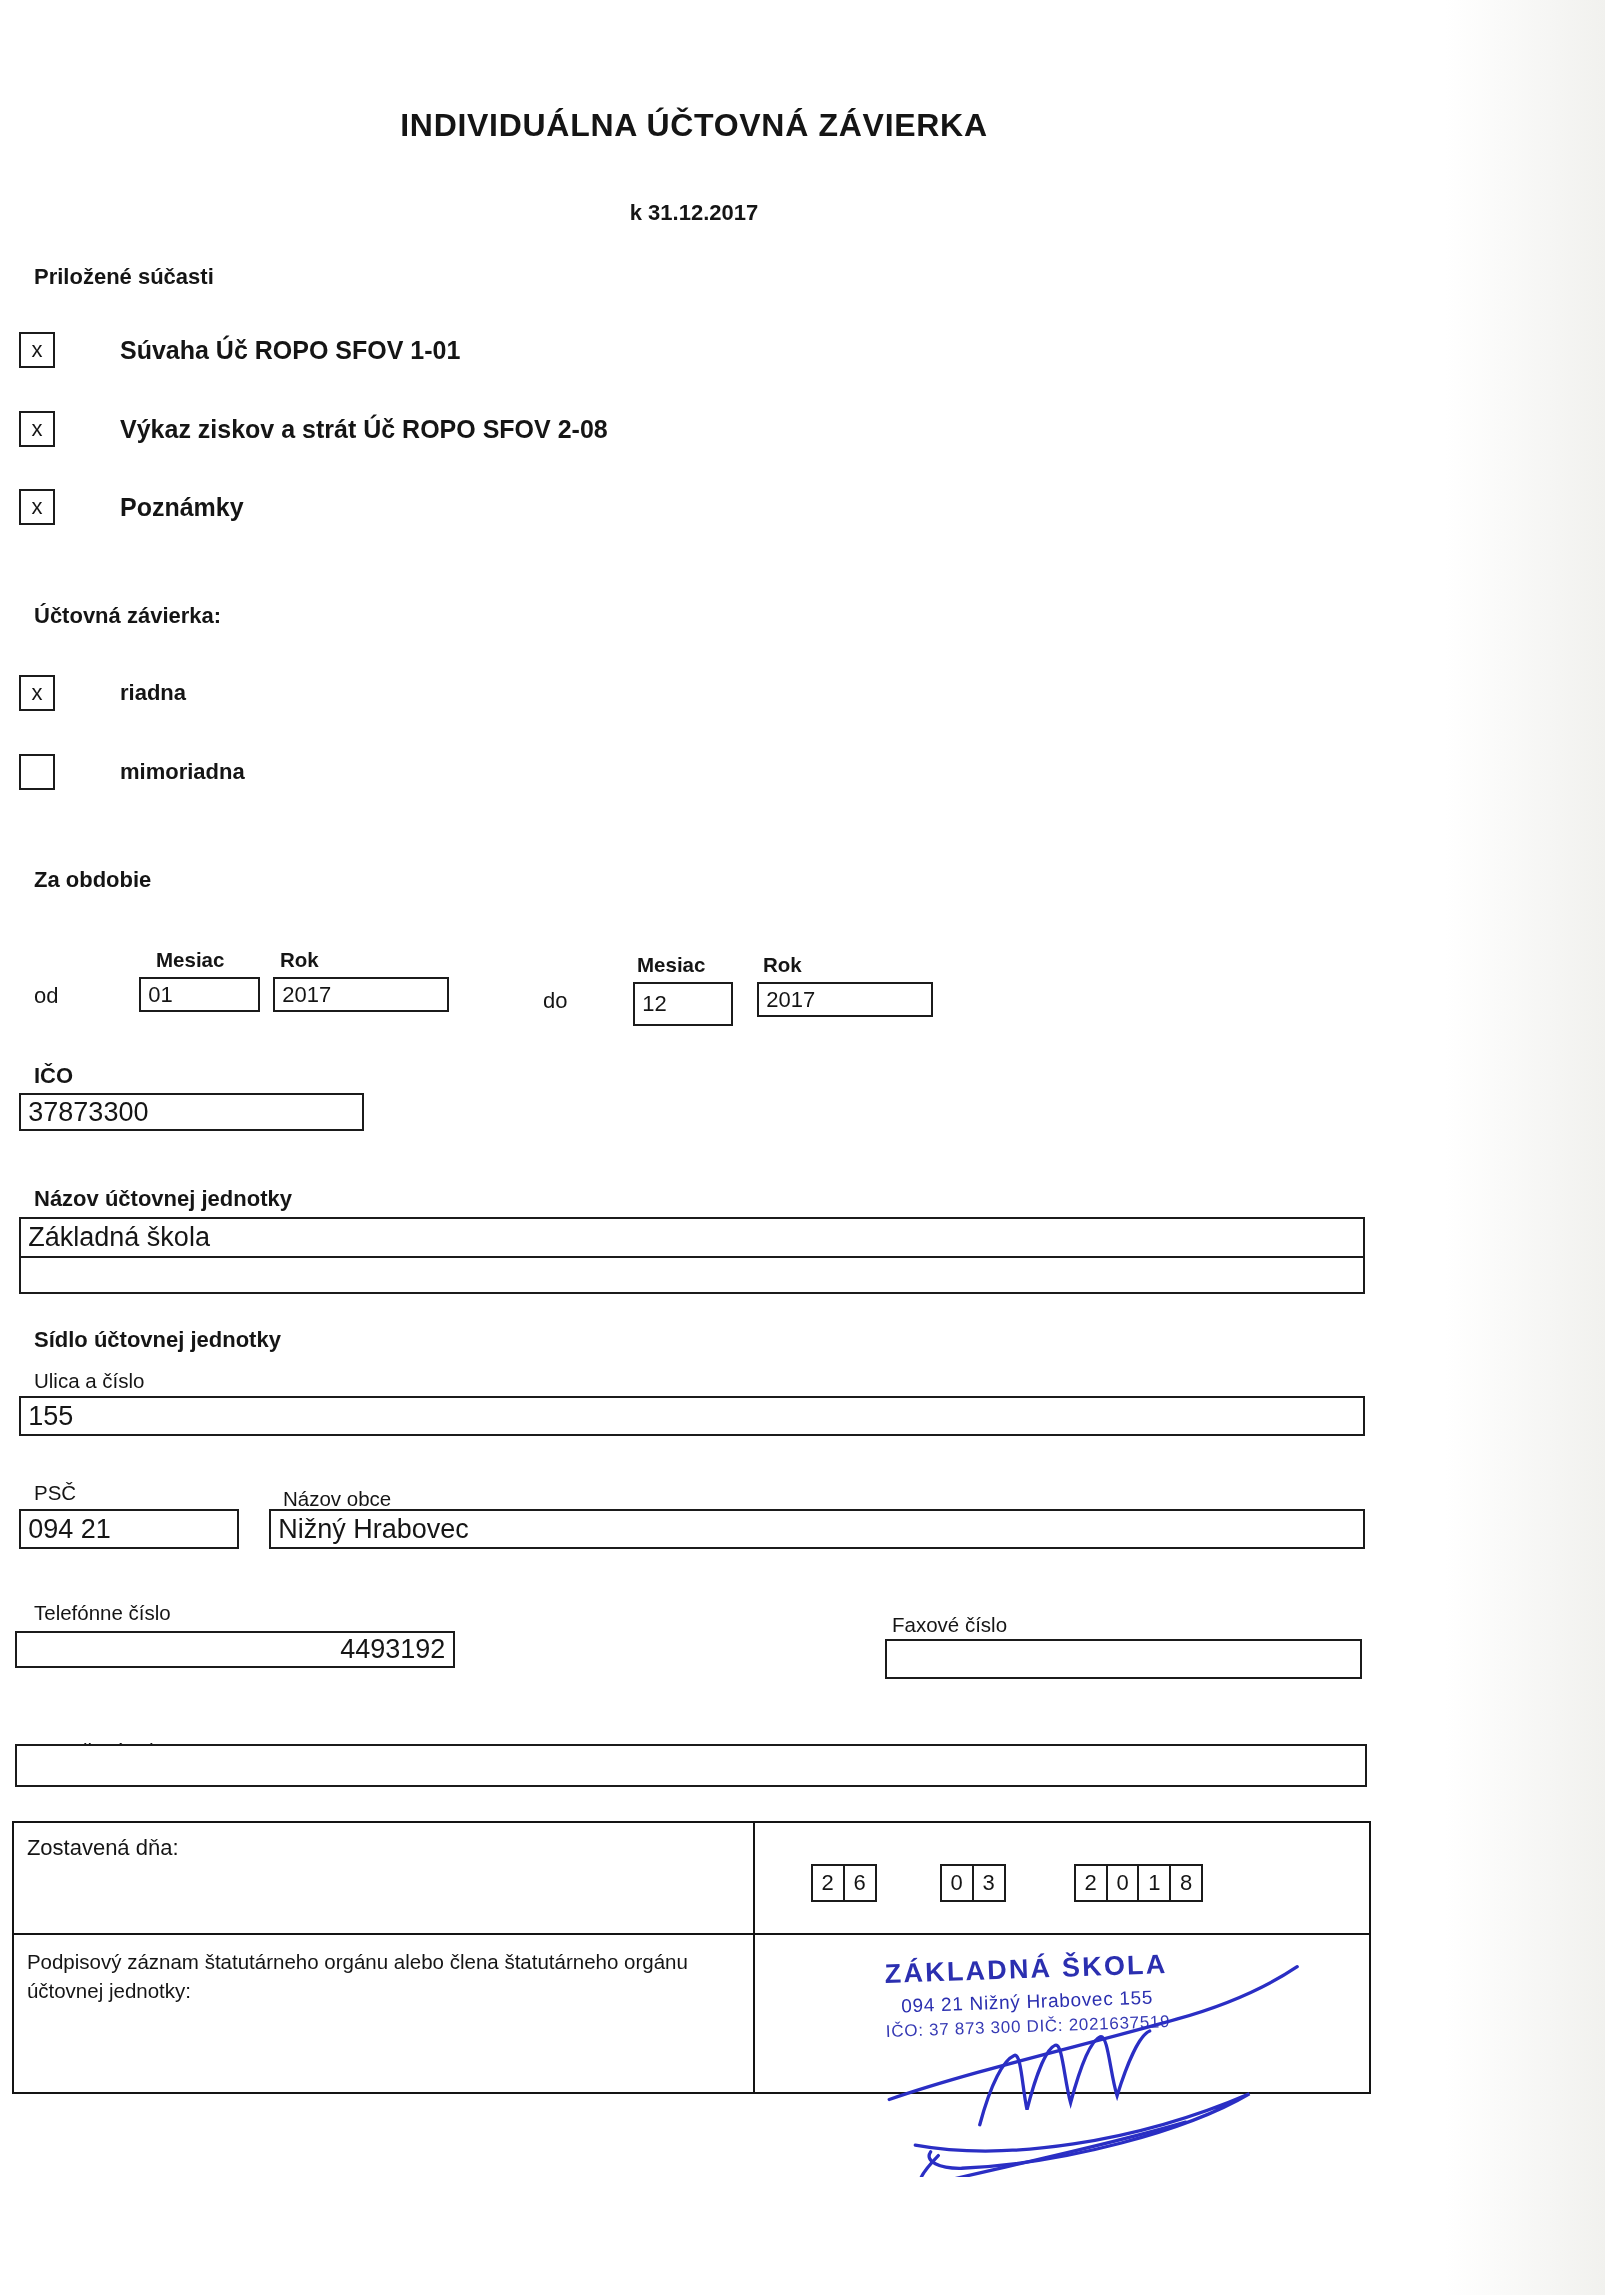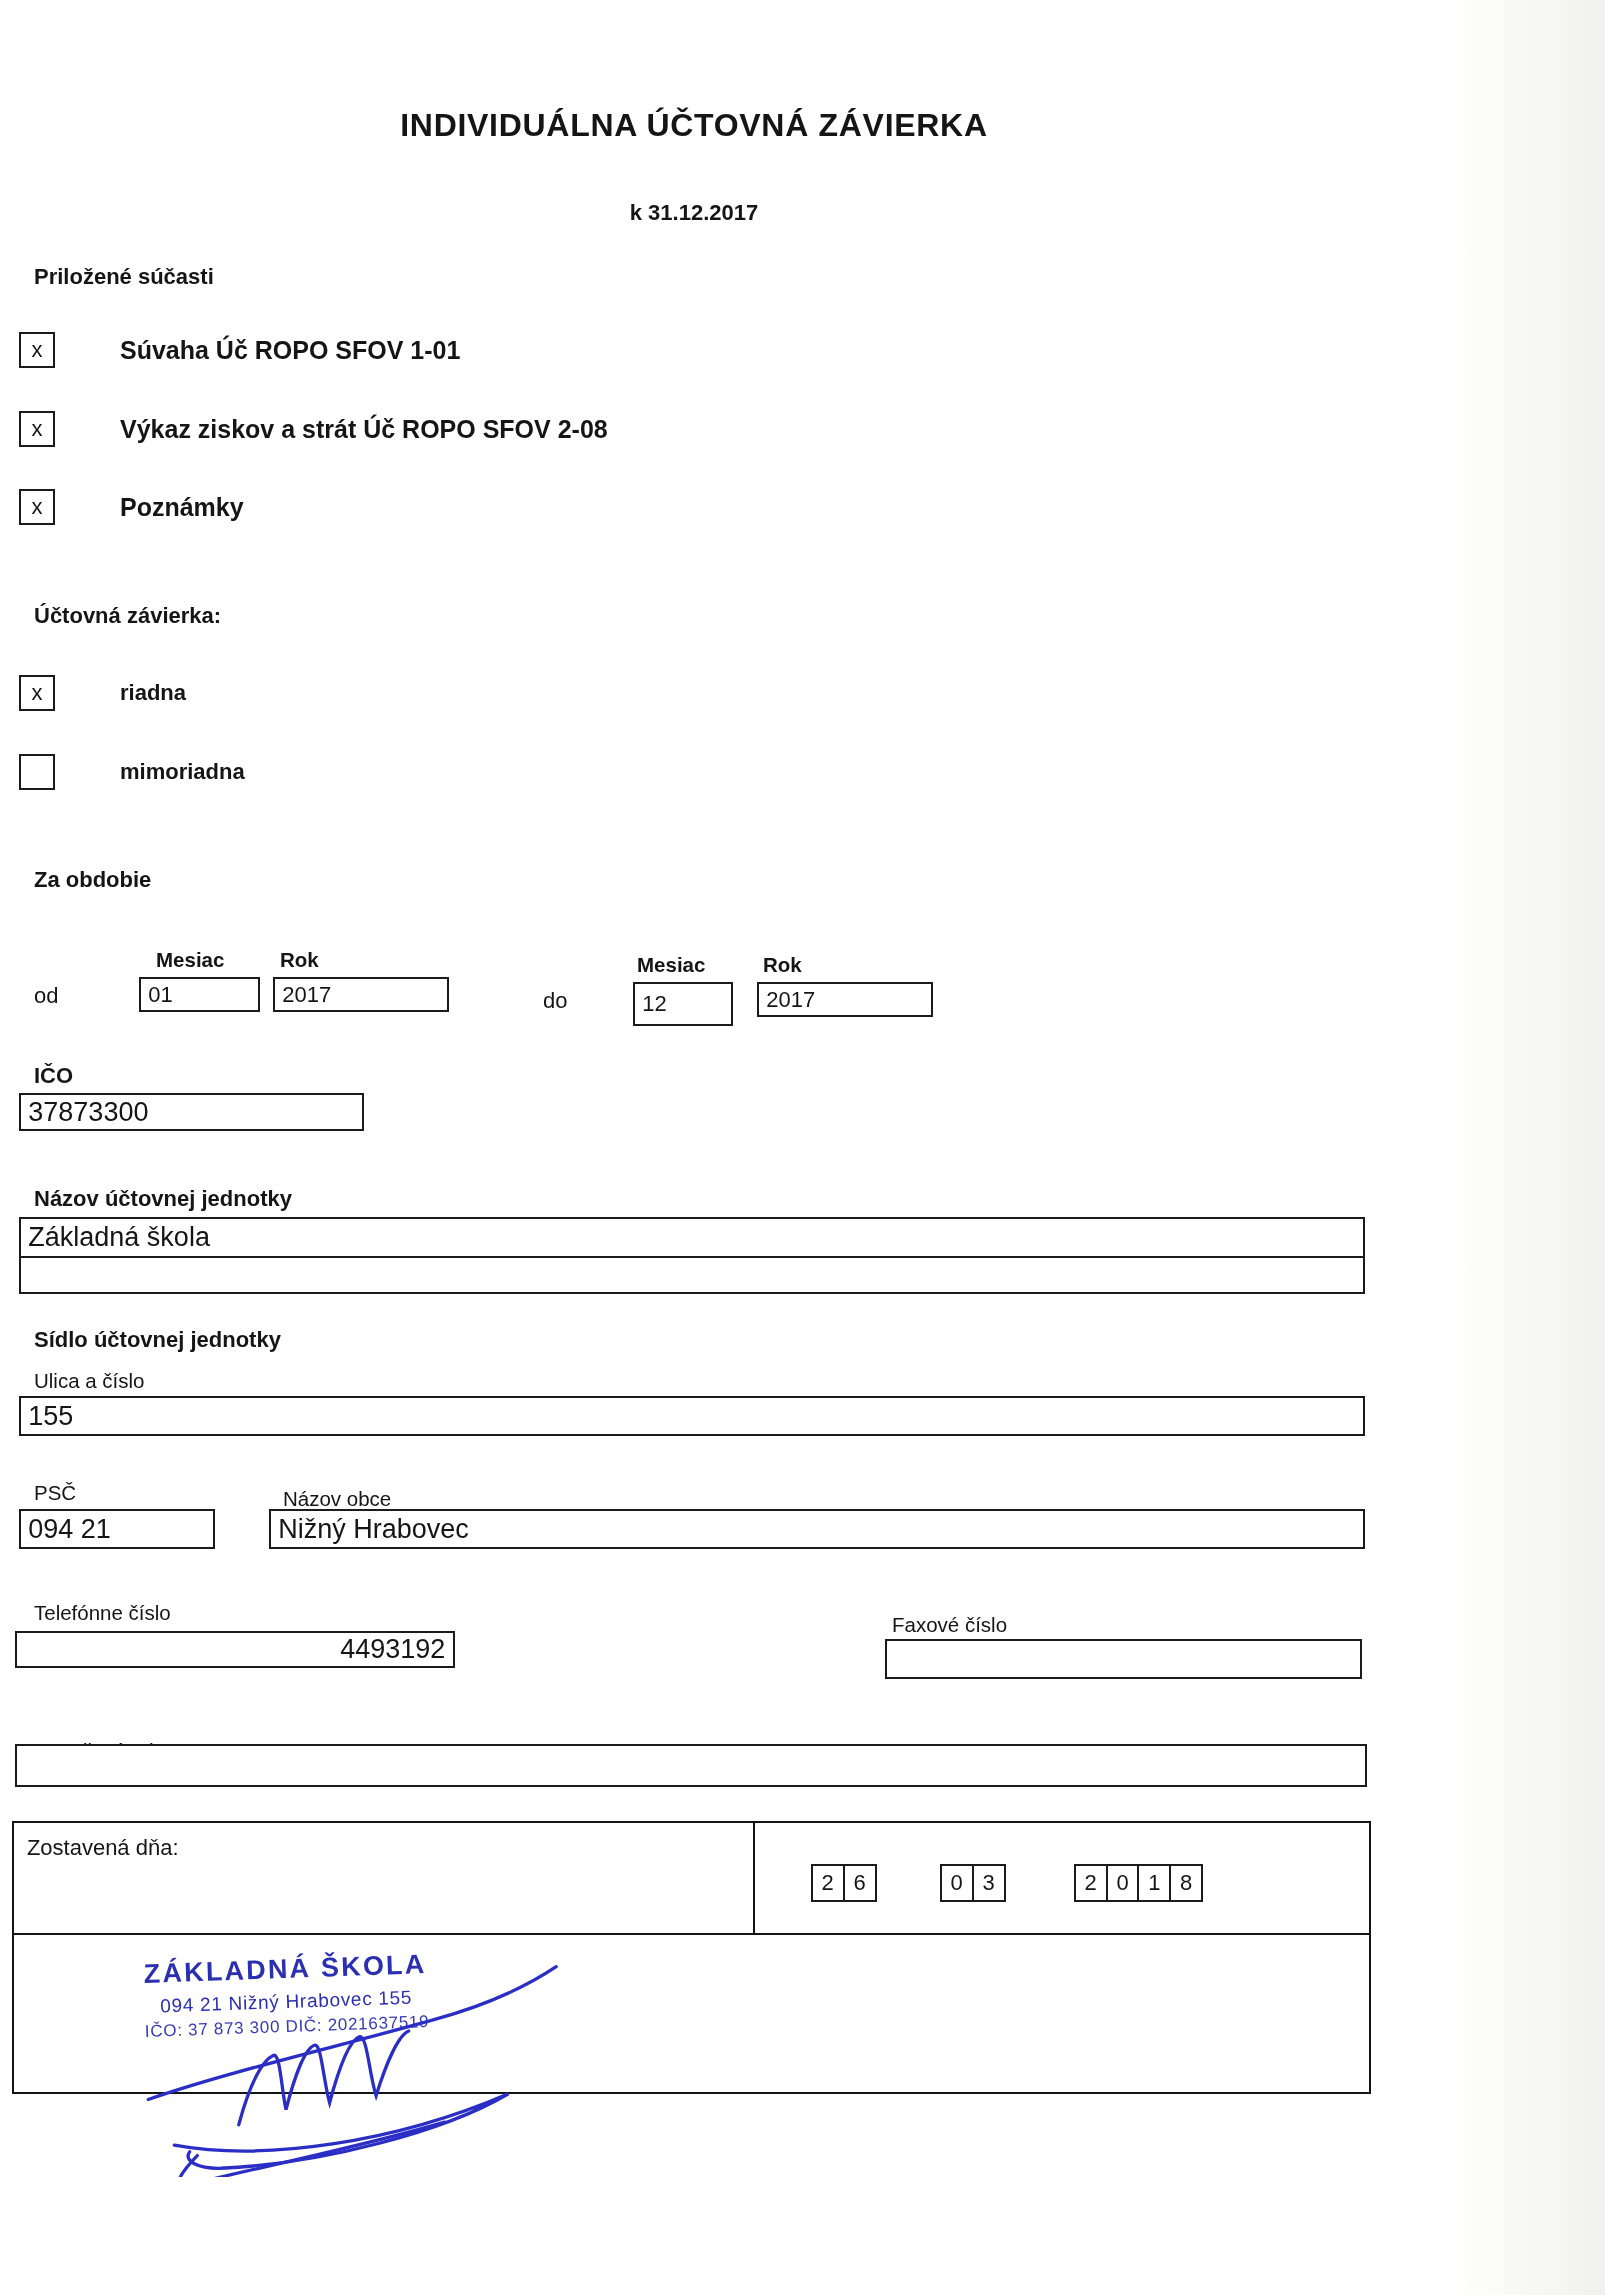--- a/index.html
+++ b/index.html
@@ -144,21 +144,21 @@
     </div>
 
   <div class="abs h-bold" style="left:34px;top:1327px;">Sídlo účtovnej jednotky</div>
   <div class="abs h-reg" style="left:34px;top:1369px;">Ulica a číslo</div>
   <div class="abs box val32" style="left:19px;top:1396px;width:1346px;height:40px;">
       <span>155</span>
     </div>
 
   <div class="abs h-reg" style="left:34px;top:1481px;">PSČ</div>
   <div class="abs h-reg" style="left:283px;top:1487px;">Názov obce</div>
-  <div class="abs box val32" style="left:19px;top:1509px;width:196px;height:40px;">
+  <div class="abs box val32" style="left:19px;top:1509px;width:220px;height:40px;">
       <span>094 21</span>
     </div>
   <div class="abs box val32" style="left:269px;top:1509px;width:1096px;height:40px;">
       <span>Nižný Hrabovec</span>
     </div>
 
   <div class="abs h-reg" style="left:34px;top:1601px;">Telefónne číslo</div>
   <div class="abs h-reg" style="left:892px;top:1613px;">Faxové číslo</div>
   <div class="abs box val32 right" style="left:14.7px;top:1631px;width:440px;height:37px;">
       <span>4493192</span>
@@ -188,20 +188,21 @@
         <div class="dgroup" style="left:307px;">
           <span class="dcell">2</span>
           <span class="dcell">0</span>
           <span class="dcell">1</span>
           <span class="dcell">8</span>
         </div>
       </div>
     </div>
 
     <div class="brow brow2">
+      <div class="bcell-l small">Podpisový záznam štatutárneho orgánu alebo člena štatutárneho orgánu účtovnej jednotky:</div>
       <div class="bcell-r">
         <div class="stamp">
           <div class="stamp-l1">ZÁKLADNÁ ŠKOLA</div>
           <div class="stamp-l2">094 21 Nižný Hrabovec 155</div>
           <div class="stamp-l3">IČO: 37 873 300  DIČ: 2021637519</div>
         </div>
         <svg class="sig" width="455" height="220" viewBox="0 0 620 300" fill="none">
           <g stroke="#2a2ec4" stroke-width="4.5" stroke-linecap="round" fill="none" transform="rotate(-5 310 150)">
             <path d="M30 170 C 150 140, 300 120, 430 95 C 500 82, 560 60, 600 38"></path>
             <path d="M150 215 C 170 160, 190 130, 205 125 C 215 122, 212 170, 216 200 C 230 160, 248 120, 262 116 C 272 113, 270 165, 276 196 C 292 152, 310 114, 324 110 C 335 107, 333 160, 340 192 C 358 148, 378 112, 392 108"></path>

